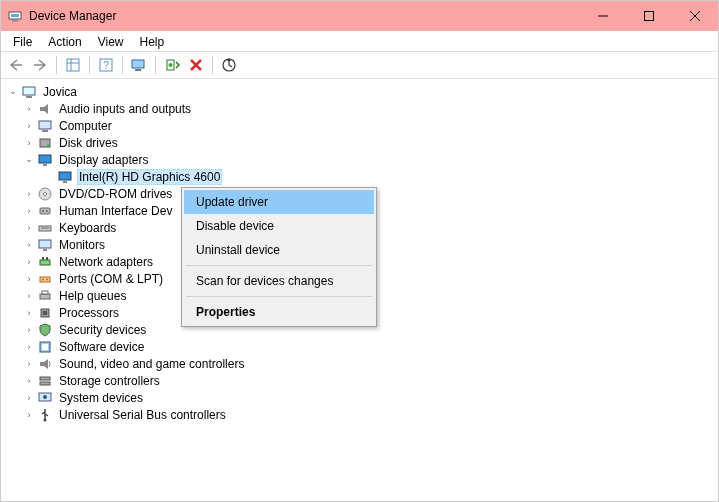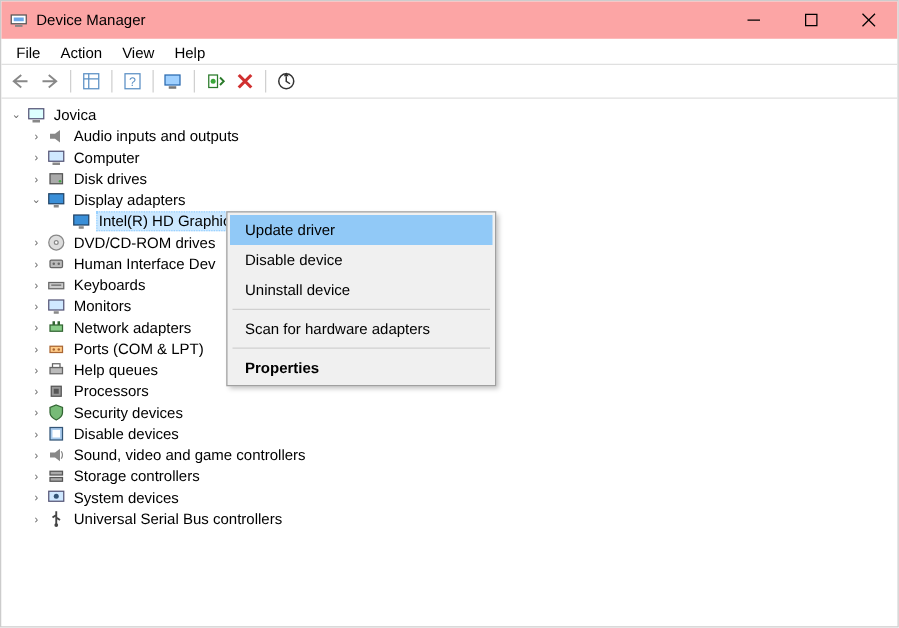--- a/index.html
+++ b/index.html
@@ -115,22 +115,22 @@
     border: 1px dotted #99d1ff;
     padding: 0 1px;
   }
   .indent-0 { padding-left: 4px; }
   .indent-1 { padding-left: 20px; }
   .indent-2 { padding-left: 40px; }
   
   .context-menu {
     position: absolute;
     left: 180px;
-    top: 90px;
-    width: 216px;
+    top: 108px;
+    width: 196px;
     background: #f0f0f0;
     border: 1px solid #a0a0a0;
     box-shadow: 2px 2px 4px rgba(0,0,0,0.25);
     padding: 2px;
     z-index: 10;
   }
   .ctx-item {
     padding: 5px 12px;
     font-size: 12px;
   }
@@ -396,21 +396,21 @@
         <span class="node-label">Security devices</span>
       </div>
       <div class="tree-node indent-1">
         <span class="twisty collapsed"></span>
         <span class="node-icon">
           <svg width="14" height="14" viewBox="0 0 14 14">
             <rect x="2" y="2" width="10" height="10" fill="#ace" stroke="#357"></rect>
             <rect x="4" y="4" width="6" height="6" fill="#fff"></rect>
           </svg>
         </span>
-        <span class="node-label">Disable devices</span>
+        <span class="node-label">Software device</span>
       </div>
       <div class="tree-node indent-1">
         <span class="twisty collapsed"></span>
         <span class="node-icon">
           <svg width="14" height="14" viewBox="0 0 14 14">
             <rect x="2" y="5" width="4" height="4" fill="#888"></rect>
             <path d="M6 5 L10 2 L10 12 L6 9 Z" fill="#888"></path>
             <path d="M11 4 Q13 7 11 10" fill="none" stroke="#888"></path>
           </svg>
         </span>
@@ -447,18 +447,18 @@
         <span class="node-label">Universal Serial Bus controllers</span>
       </div>
     </div>
 
   <div class="context-menu">
     <div id="ctx-items">
         <div class="ctx-item highlight">Update driver</div>
         <div class="ctx-item">Disable device</div>
         <div class="ctx-item">Uninstall device</div>
         <div class="ctx-sep"></div>
-        <div class="ctx-item">Scan for hardware adapters</div>
+        <div class="ctx-item">Scan for devices changes</div>
         <div class="ctx-sep"></div>
         <div class="ctx-item bold">Properties</div>
       </div>
   </div>
 </div>
 
 </body></html>

